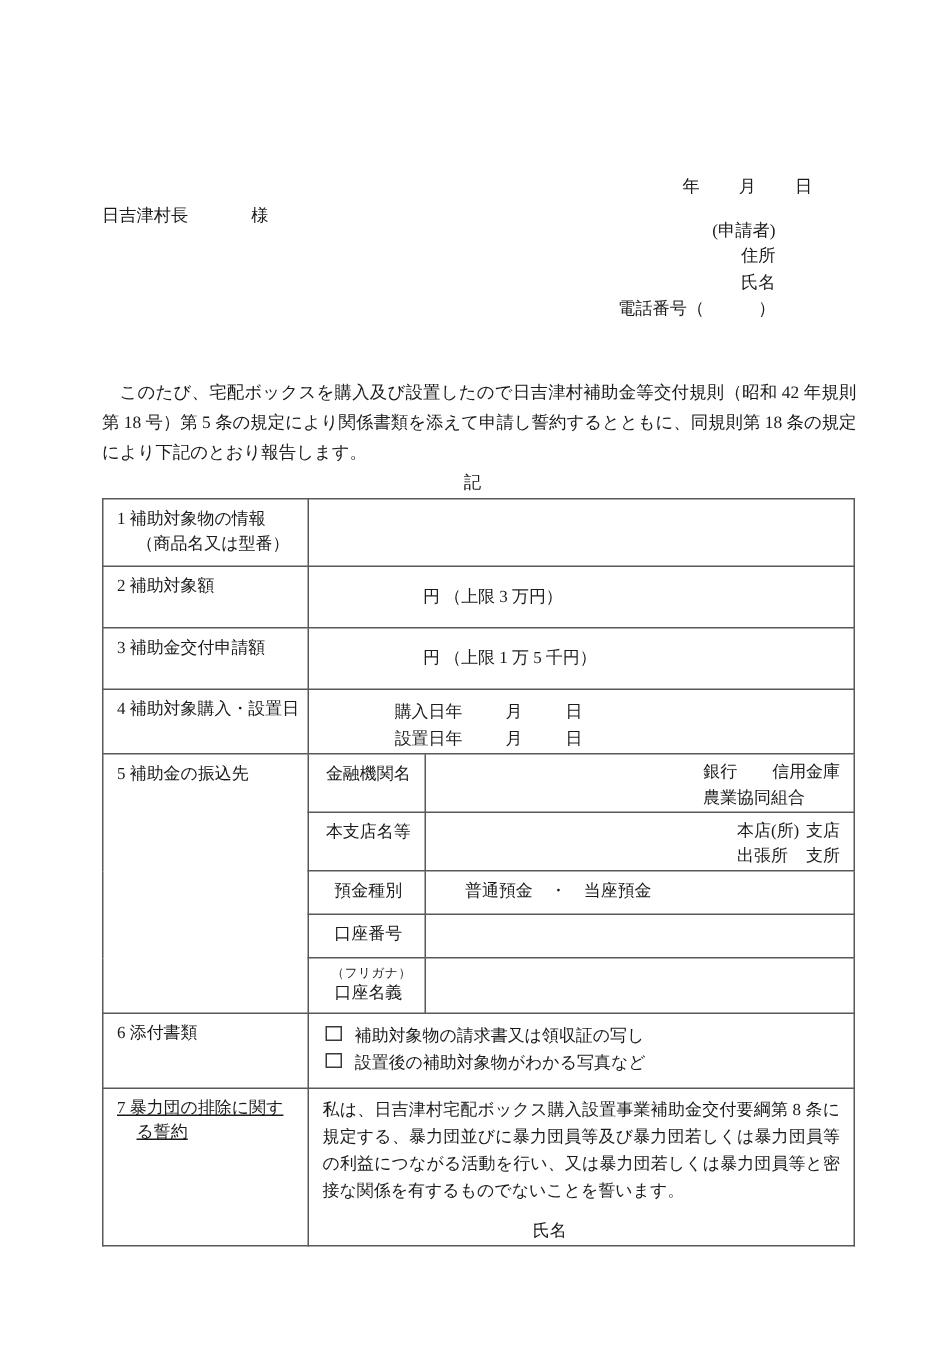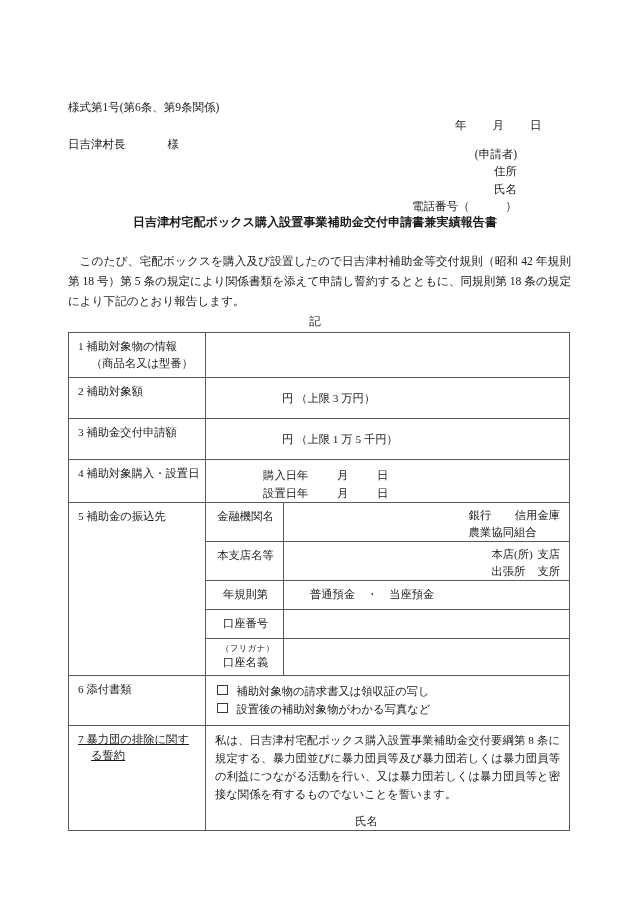--- a/index.html
+++ b/index.html
@@ -215,40 +215,38 @@
     padding-right: 42px;
   }
   .lbl-cell-7 { padding-top: 5px; text-decoration: underline; }
   .lbl-7-l2 { padding-left: 13px; }
 </style>
 </head>
 <body>
 
 <div class="page">
 
-  <div class="form-code">様式第1号(第6条、第9条関係)</div>
 
   <div class="date-line">
     <span>年</span><span class="gap"></span><span>月</span><span class="gap"></span><span>日</span>
   </div>
 
   <div class="addressee">
     <span>日吉津村長</span><span class="sama">様</span>
   </div>
 
   <div class="applicant-block">
     <span class="row">(申請者)</span>
     <span class="row indent">住所</span>
     <span class="row indent">氏名</span>
     <span class="row indent">
       <span>電話番号</span><span>（</span><span class="paren-gap"></span><span>）</span>
     </span>
   </div>
 
-  <div class="doc-title">日吉津村宅配ボックス購入設置事業補助金交付申請書兼実績報告書</div>
 
   <div class="body-para">このたび、宅配ボックスを購入及び設置したので日吉津村補助金等交付規則（昭和 42 年規則第 18 号）第 5 条の規定により関係書類を添えて申請し誓約するとともに、同規則第 18 条の規定により下記のとおり報告します。</div>
 
   <div class="ki-mark">記</div>
 
   <table class="form-table">
     <colgroup>
       <col class="lbl-col">
       <col class="sub-lbl-col">
       <col>
@@ -331,21 +329,21 @@
         <td>
           <div class="bank-suffix">
             <div><span class="s1">本店(所)</span><span>支店</span></div>
             <div><span class="s1">出張所</span><span>支所</span></div>
           </div>
         </td>
       </tr>
 
       <tr class="r5c">
         <td>
-          <div class="cell-pad mid">年規則第</div>
+          <div class="cell-pad mid">預金種別</div>
         </td>
         <td>
           <div class="deposit-types">
             <span>普通預金</span><span class="sep">・</span><span>当座預金</span>
           </div>
         </td>
       </tr>
 
       <tr class="r5d">
         <td>

